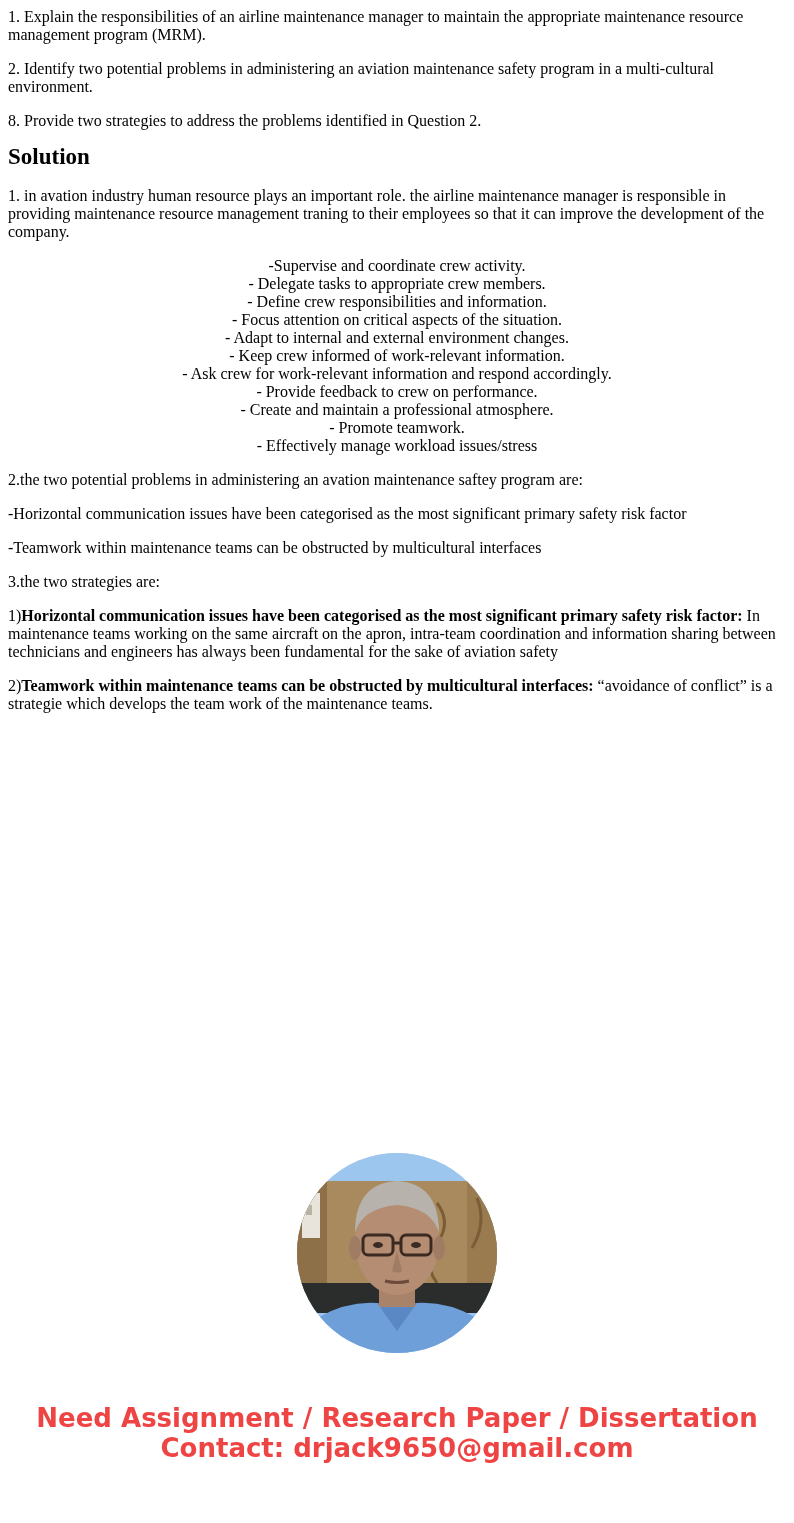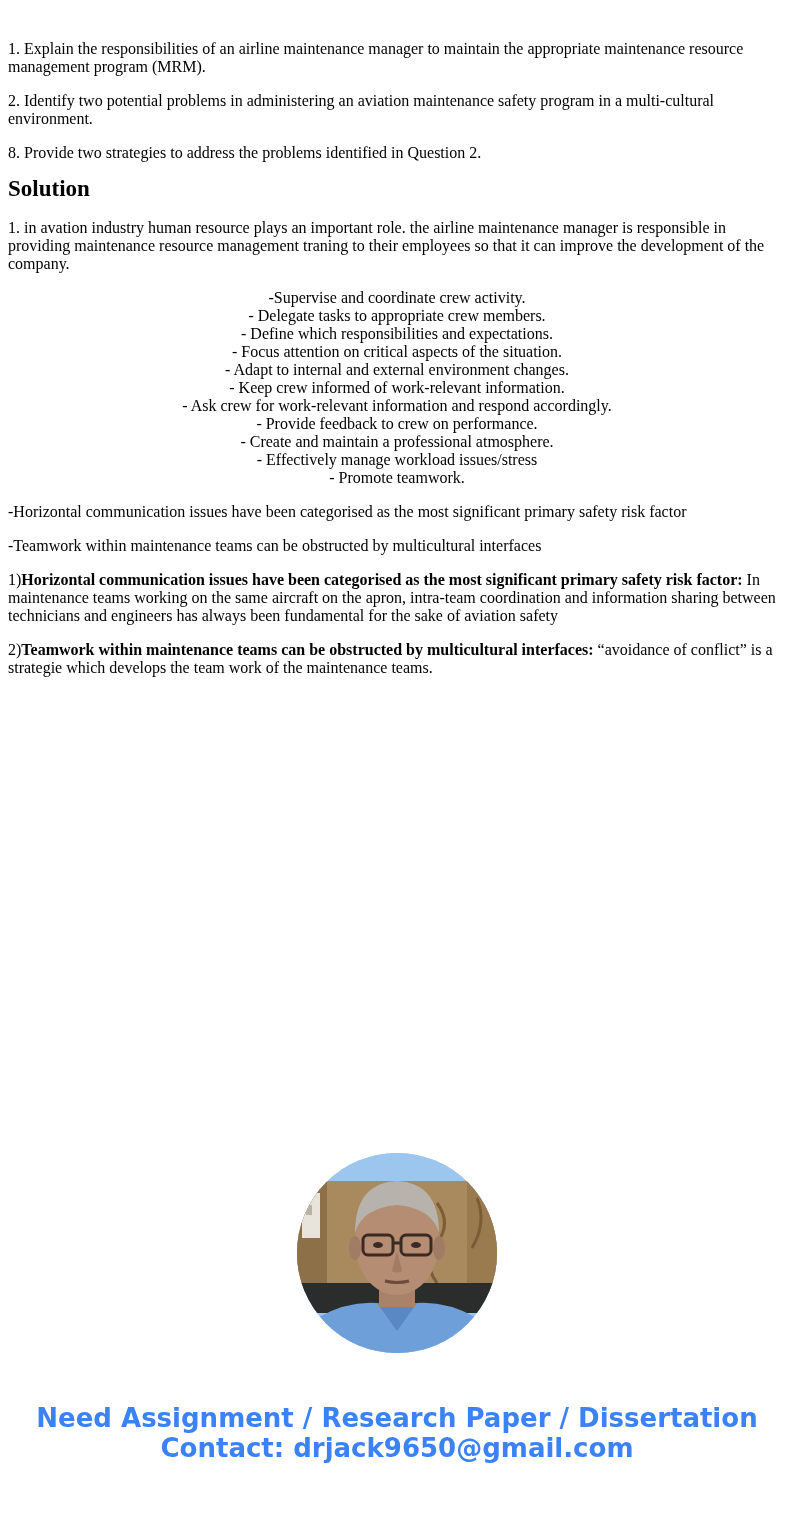--- a/index.html
+++ b/index.html
@@ -15,21 +15,20 @@
       color: #000000;
       font-family: "Liberation Serif", "DejaVu Serif", serif;
       font-size: 16px;
       line-height: 18px;
     }
     .content {
       position: absolute;
       left: 8px;
       top: 8px;
       width: 778px;
-      margin-top: 32px;
     }
     p {
       margin: 0 0 16px 0;
     }
     h3 {
       font-size: 23px;
       font-weight: bold;
       margin: 0 0 19px 0;
       line-height: 22px;
     }
@@ -51,53 +50,55 @@
     .footer {
       position: absolute;
       left: 0;
       top: 1403px;
       width: 794px;
       text-align: center;
       font-family: "DejaVu Sans", sans-serif;
       font-weight: bold;
       font-size: 26px;
       line-height: 30px;
-      color: #3b82f6;
+      color: #ef4444;
     }
     .footer span { display: block; }
   </style>
 </head>
 <body>
 
 <div class="content">
   <p>1. Explain the responsibilities of an airline maintenance manager to maintain the appropriate maintenance resource management program (MRM).</p>
   <p>2. Identify two potential problems in administering an aviation maintenance safety program in a multi-cultural environment.</p>
   <p>8. Provide two strategies to address the problems identified in Question 2.</p>
 
   <h3>Solution</h3>
 
   <p>1. in avation industry human resource plays an important role. the airline maintenance manager is responsible in providing maintenance resource management traning to their employees so that it can improve the development of the company.</p>
 
   <p>
     <span class="list-line">-Supervise and coordinate crew activity.</span>
     <span class="list-line">- Delegate tasks to appropriate crew members.</span>
-    <span class="list-line">- Define which responsibilities and expectations.</span>
+    <span class="list-line">- Define crew responsibilities and information.</span>
     <span class="list-line">- Focus attention on critical aspects of the situation.</span>
     <span class="list-line">- Adapt to internal and external environment changes.</span>
     <span class="list-line">- Keep crew informed of work-relevant information.</span>
     <span class="list-line">- Ask crew for work-relevant information and respond accordingly.</span>
     <span class="list-line">- Provide feedback to crew on performance.</span>
     <span class="list-line">- Create and maintain a professional atmosphere.</span>
+    <span class="list-line">- Promote teamwork.</span>
     <span class="list-line">- Effectively manage workload issues/stress</span>
-    <span class="list-line">- Promote teamwork.</span>
   </p>
 
+  <p>2.the two potential problems in administering an avation maintenance saftey program are:</p>
   <p>-Horizontal communication issues have been categorised as the most significant primary safety risk factor</p>
   <p>-Teamwork within maintenance teams can be obstructed by multicultural interfaces</p>
 
+  <p>3.the two strategies are:</p>
 
   <p><span>1)</span><b>Horizontal communication issues have been categorised as the most significant primary safety risk factor:</b><span> In maintenance teams working on the same aircraft on the apron, intra-team coordination and information sharing between technicians and engineers has always been fundamental for the sake of aviation safety</span></p>
 
   <p><span>2)</span><b>Teamwork within maintenance teams can be obstructed by multicultural interfaces:</b><span> “avoidance of conflict” is a strategie which develops the team work of the maintenance teams.</span></p>
 </div>
 
 <div class="avatar-wrap">
   <svg class="avatar-svg" viewBox="0 0 200 200" xmlns="http://www.w3.org/2000/svg">
 
     <rect x="0" y="0" width="200" height="200" fill="#9cc6ee"></rect>

